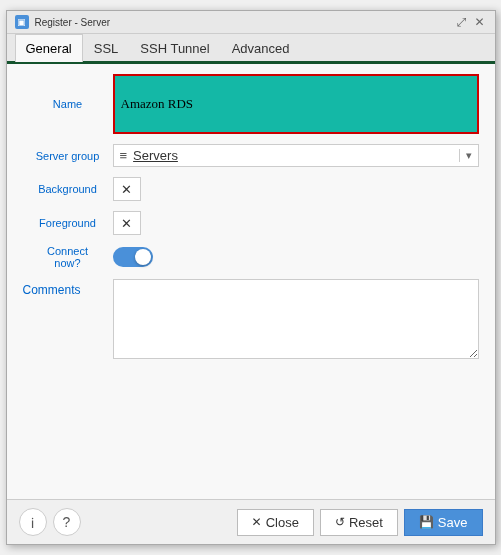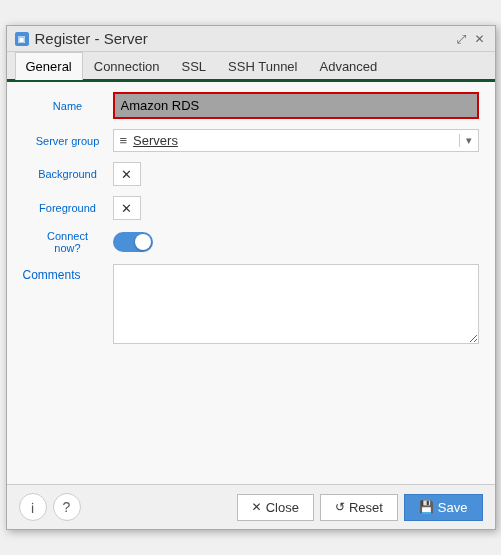--- a/index.html
+++ b/index.html
@@ -37,21 +37,21 @@
       height: 14px;
       background: #4a90d9;
       border-radius: 2px;
       display: flex;
       align-items: center;
       justify-content: center;
       color: white;
       font-size: 9px;
     }
     .titlebar-title {
-      font-size: 15px;
+      font-size: 10px;
       color: #333;
     }
     .titlebar-controls {
       display: flex;
       gap: 4px;
     }
     .titlebar-btn {
       width: 14px;
       height: 14px;
       border: none;
@@ -104,24 +104,25 @@
     }
     .name-field-wrapper {
       border: 2px solid #cc0000;
       display: flex;
       flex: 1;
       background: white;
     }
     .name-input {
       flex: 1;
       border: none;
-      padding: 4px 6px;
+      padding: 20px 6px;
       font-size: 13px;
       outline: none;
-      background: #a3a3a3;
+      background: #14b8a6;
+      font-family: Liberation Serif, serif;
     }
     .server-group-wrapper {
       display: flex;
       flex: 1;
       align-items: center;
       border: 1px solid #ccc;
       background: white;
       padding: 3px 6px;
     }
     .server-group-icon {
@@ -267,23 +268,20 @@
     </div>
     <div class="titlebar-controls">
       <button class="titlebar-btn" title="Expand">⤢</button>
       <button class="titlebar-btn" title="Close">✕</button>
     </div>
   </div>
 
   <div class="tabs">
     <div class="tab active">
       <span>General</span>
-    </div>
-    <div class="tab">
-      <span>Connection</span>
     </div>
     <div class="tab">
       <span>SSL</span>
     </div>
     <div class="tab">
       <span>SSH Tunnel</span>
     </div>
     <div class="tab">
       <span>Advanced</span>
     </div>

